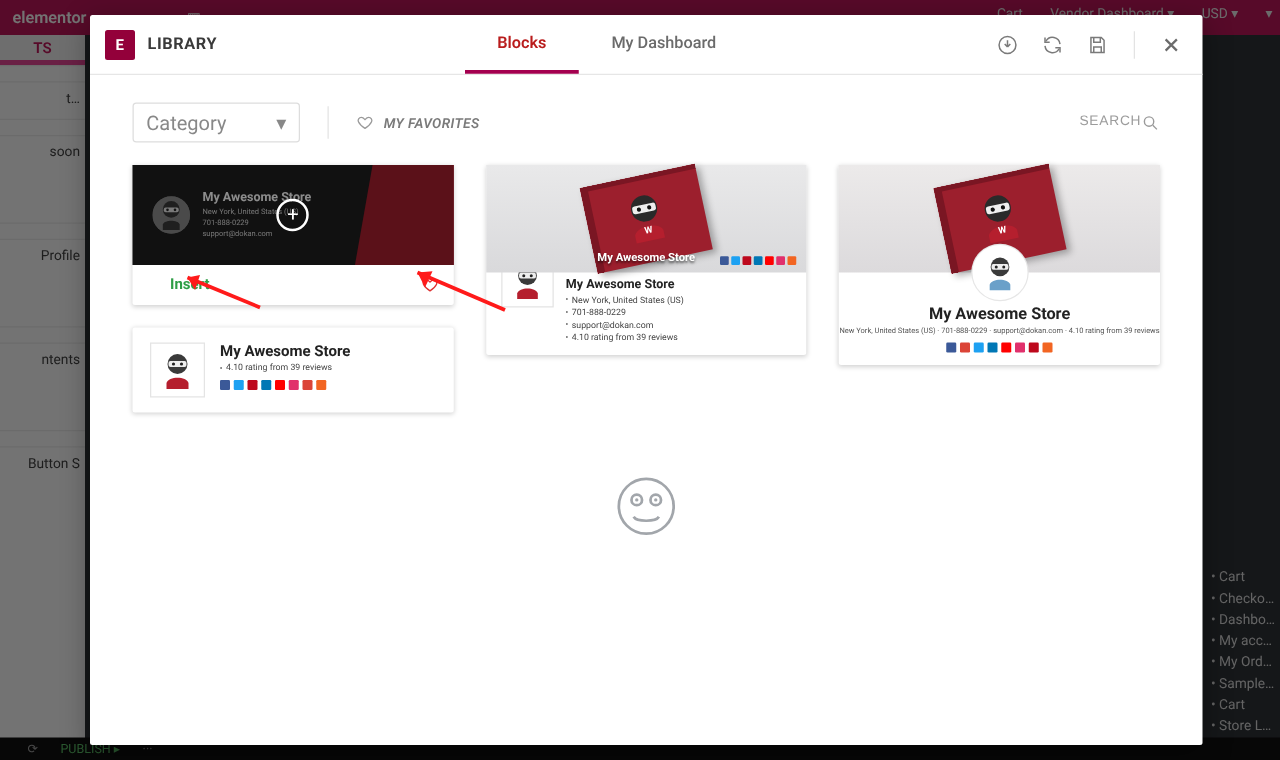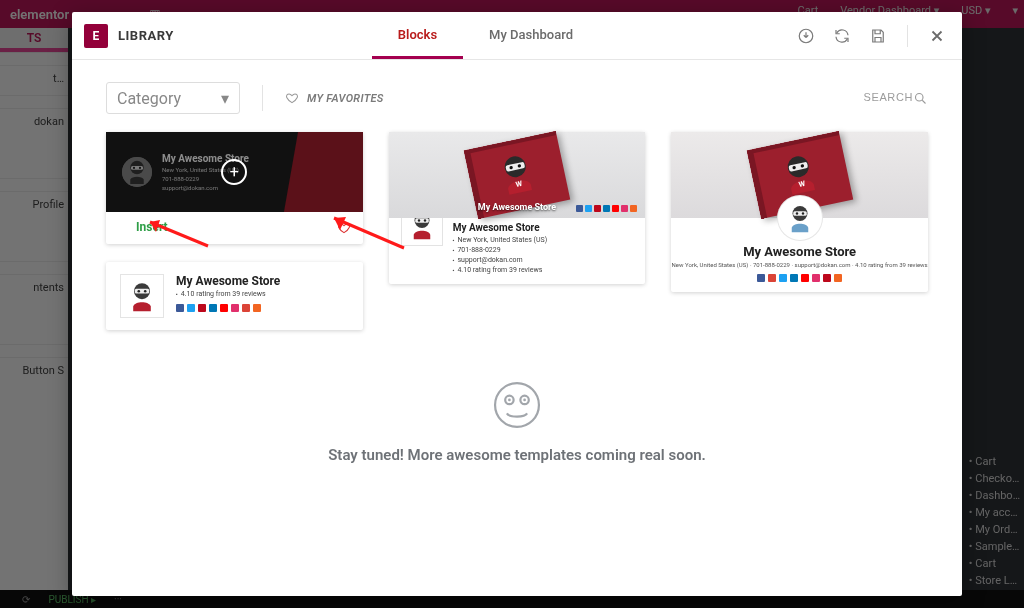--- a/index.html
+++ b/index.html
@@ -125,21 +125,21 @@
     <span>Cart</span>
       <span>Vendor Dashboard ▾</span>
       <span>USD ▾</span>
       <span>▾</span>
   </div>
   <div class="bg-leftcol">
     <div class="segtab">TS</div>
     <div class="seg"></div>
     <div class="seg" style="height:30px">t…</div>
     <div class="seg"></div>
-    <div class="seg" style="height:70px">dokan</div>
+    <div class="seg" style="height:70px">soon</div>
     <div class="seg"></div>
     <div class="seg" style="height:70px">Profile</div>
     <div class="seg"></div>
     <div class="seg" style="height:70px">ntents</div>
     <div class="seg"></div>
     <div class="seg" style="height:60px">Button     S</div>
   </div>
   <div class="bg-rightlist">
     <div>Cart</div>
       <div>Checko…</div>
@@ -375,21 +375,20 @@
 
   <div class="empty">
     <svg class="face" viewBox="0 0 64 64" fill="none" stroke="#a2a6ab" stroke-width="2.6">
       <circle cx="32" cy="32" r="26"></circle>
       <circle cx="23" cy="26" r="5"></circle>
         <circle cx="41" cy="26" r="5"></circle>
       <circle cx="23" cy="26" r="1.6" fill="#a2a6ab" stroke="none"></circle>
         <circle cx="41" cy="26" r="1.6" fill="#a2a6ab" stroke="none"></circle>
       <path d="M20 42c3 5 21 5 24 0"></path>
     </svg>
-    <div class="empty-text">Stay tuned! More awesome templates coming real soon.</div>
   </div>
 
 </div>
 
 <div class="arrow" style="left:138px; top:216px; width:80px; height:34px;">
   <svg width="80" height="34">
       <line x1="70" y1="30" x2="12" y2="6"></line>
       <polygon points="12,6 22,4 18,16"></polygon>
     </svg>
 </div>

